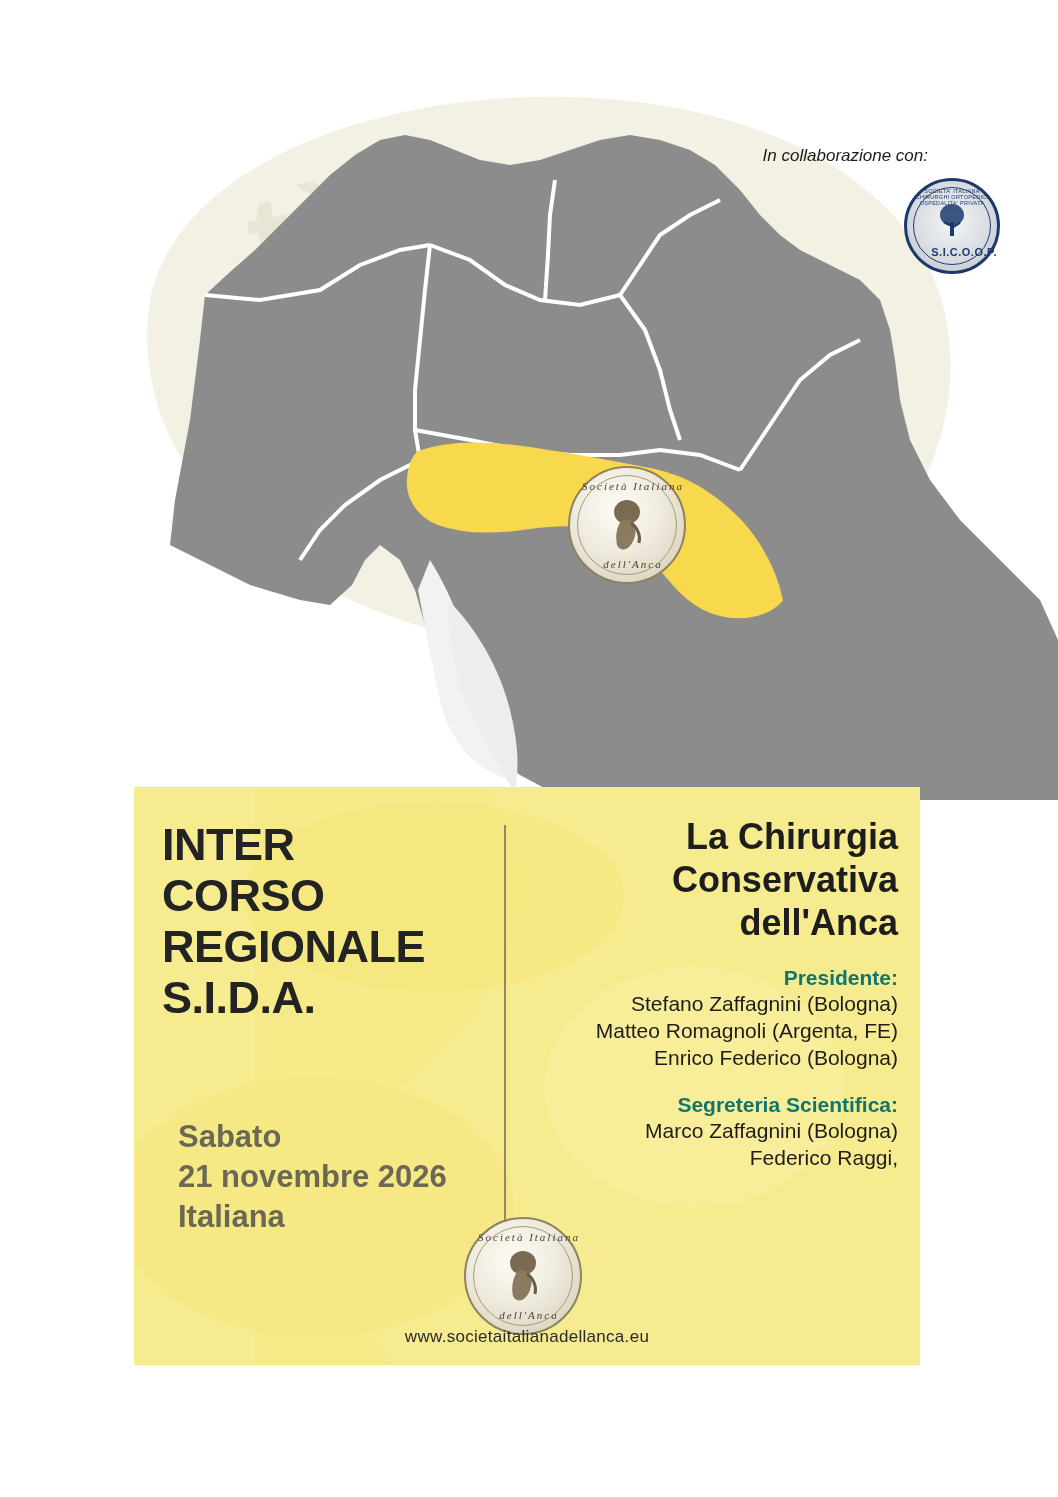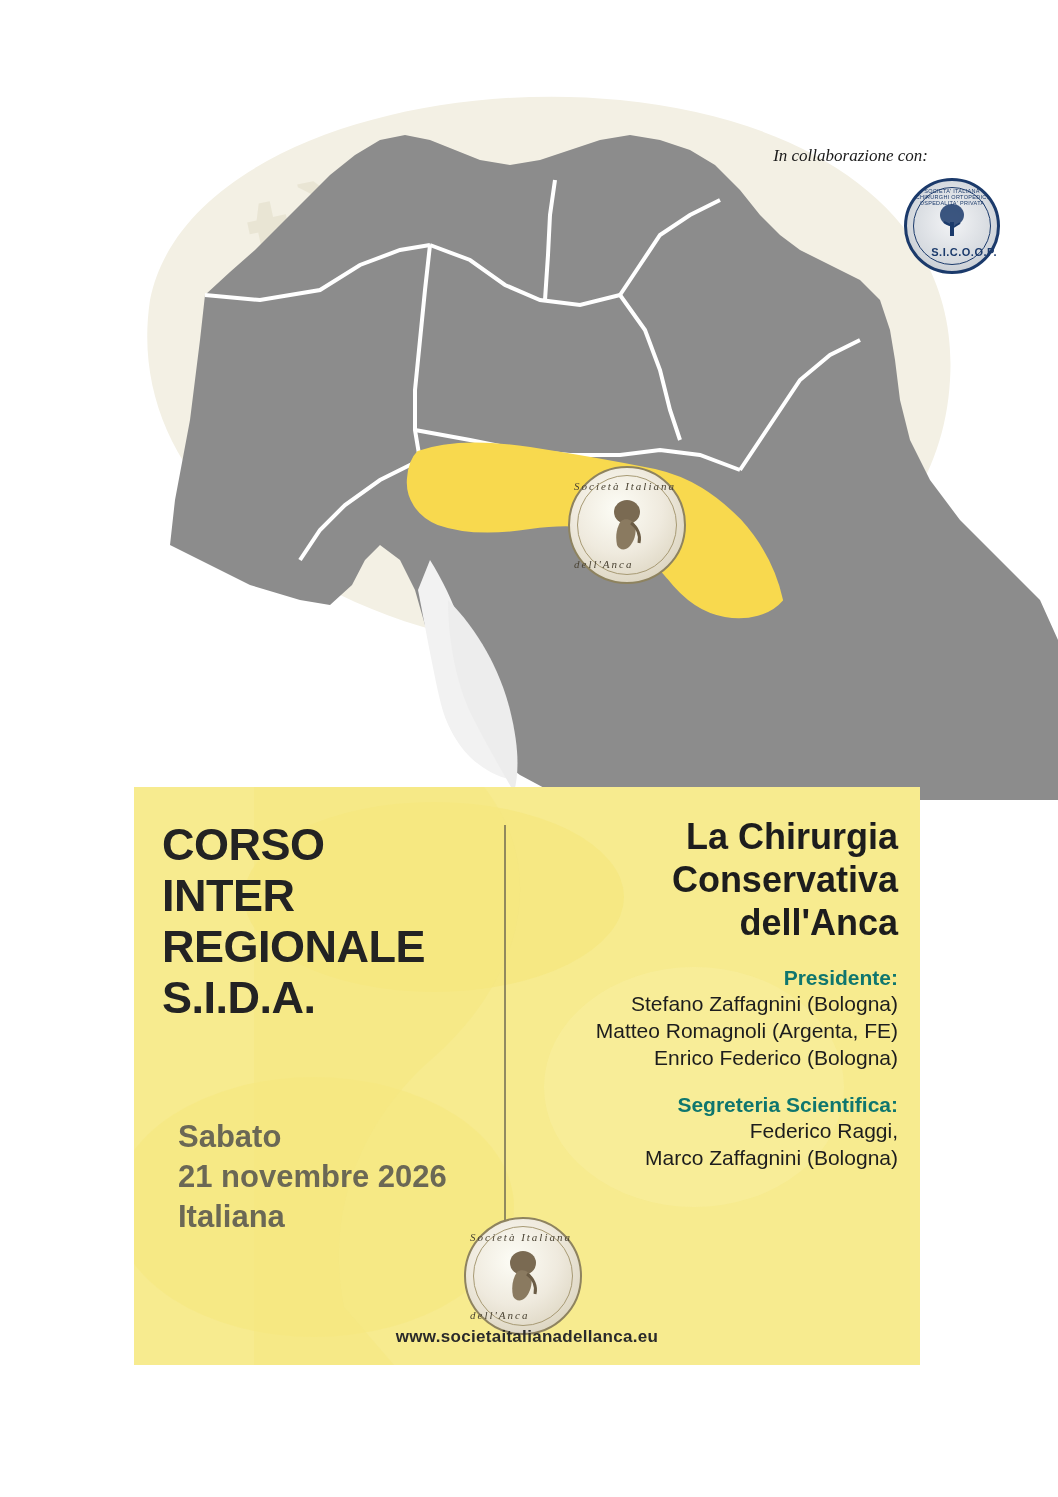--- a/index.html
+++ b/index.html
@@ -33,21 +33,21 @@
   }
   .map-svg { position: absolute; left: 0; top: 0; }
 
   .collab-label {
     position: absolute;
     right: 130px;
     top: 146px;
     font-style: italic;
     font-size: 17px;
     color: #1a1a1a;
-    font-family: Liberation Serif, serif;
+    font-family: Liberation Sans, sans-serif;
     white-space: nowrap;
   }
 
   
   .sicoop-logo {
     position: absolute;
     right: 58px;
     top: 178px;
     width: 96px;
     height: 96px;
@@ -102,21 +102,22 @@
     border-radius: 50%;
     border: 1px solid #a79a74;
   }
   .sida-logo .hip {
     position: absolute;
     left: 50%; top: 50%;
     transform: translate(-50%,-50%);
   }
   .sida-logo .txt-top, .sida-logo .txt-bot {
     position: absolute;
-    left: 4px; right: 0;
+    left: 12px; right: 0;
+    text-align: center;
     color: #4a4333;
     font-style: italic;
     font-family: "Liberation Serif", serif;
     letter-spacing: 2px;
   }
   .map-sida { left: 568px; top: 466px; width: 118px; height: 118px; }
   .map-sida .txt-top { top: 12px; font-size: 11px; }
   .map-sida .txt-bot { bottom: 12px; font-size: 11px; }
 
   
@@ -200,21 +201,21 @@
   .panel-sida { left: 330px; top: 430px; width: 118px; height: 118px; }
   .panel-sida .txt-top { top: 12px; font-size: 11px; }
   .panel-sida .txt-bot { bottom: 12px; font-size: 11px; }
 
   .website {
     position: absolute;
     left: 0; right: 0;
     bottom: 18px;
     text-align: center;
     font-size: 17px;
-    font-weight: bold;
+    font-weight: normal;
     color: #2a2a2a;
     letter-spacing: 0.3px;
   }
 </style>
 </head>
 <body>
 
 <div class="poster">
 
   <div class="map-area">
@@ -293,22 +294,22 @@
       <ellipse cx="300" cy="110" rx="190" ry="95" fill="#f5e77e" opacity="0.7"></ellipse>
       <ellipse cx="180" cy="420" rx="200" ry="130" fill="#f5e77e" opacity="0.55"></ellipse>
       <ellipse cx="560" cy="300" rx="150" ry="120" fill="#f9ee9f" opacity="0.6"></ellipse>
       <path d="M350,0 C420,90 380,200 300,270 C230,330 190,420 210,520 L260,578 L120,578 L120,0 Z" fill="#f5e87f" opacity="0.5"></path>
     </svg>
 
     <div class="panel-content">
       <div class="divider"></div>
 
       <div class="title-block">
+        <div class="line">INTER</div>
         <div class="line">CORSO</div>
-        <div class="line">INTER</div>
         <div class="line">REGIONALE</div>
         <div class="line">S.I.d.A.</div>
       </div>
 
       <div class="date-block">
         <div class="dline">Sabato</div>
         <div class="dline">21 novembre 2026</div>
         <div class="dline">Italiana</div>
       </div>
 
@@ -317,22 +318,22 @@
         <div class="right-title">Conservativa</div>
         <div class="right-title">dell'Anca</div>
 
         <div class="role">Presidente:</div>
         <div class="names">Stefano Zaffagnini (Bologna)</div>
 
         <div class="names">Matteo Romagnoli (Argenta, FE)</div>
         <div class="names">Enrico Federico (Bologna)</div>
 
         <div class="role">Segreteria Scientifica:</div>
+        <div class="names">Marco Zaffagnini (Bologna)</div>
         <div class="names">Federico Raggi,</div>
-        <div class="names">Marco Zaffagnini (Bologna)</div>
       </div>
 
       <div class="sida-logo panel-sida">
         <div class="inner-ring"></div>
         <div class="txt-top">Società  Italiana</div>
         <svg class="hip" width="52" height="56" viewBox="0 0 52 56">
           <ellipse cx="26" cy="15" rx="13" ry="12" fill="#7a6a52"></ellipse>
           <path d="M20,24 C16,30 14,38 16,48 C18,53 24,54 28,50 C33,45 36,36 34,28 C32,23 25,20 20,24 Z" fill="#8a7a60"></path>
           <path d="M30,26 C36,30 40,38 38,46" stroke="#6b5c45" stroke-width="3" fill="none"></path>
         </svg>

